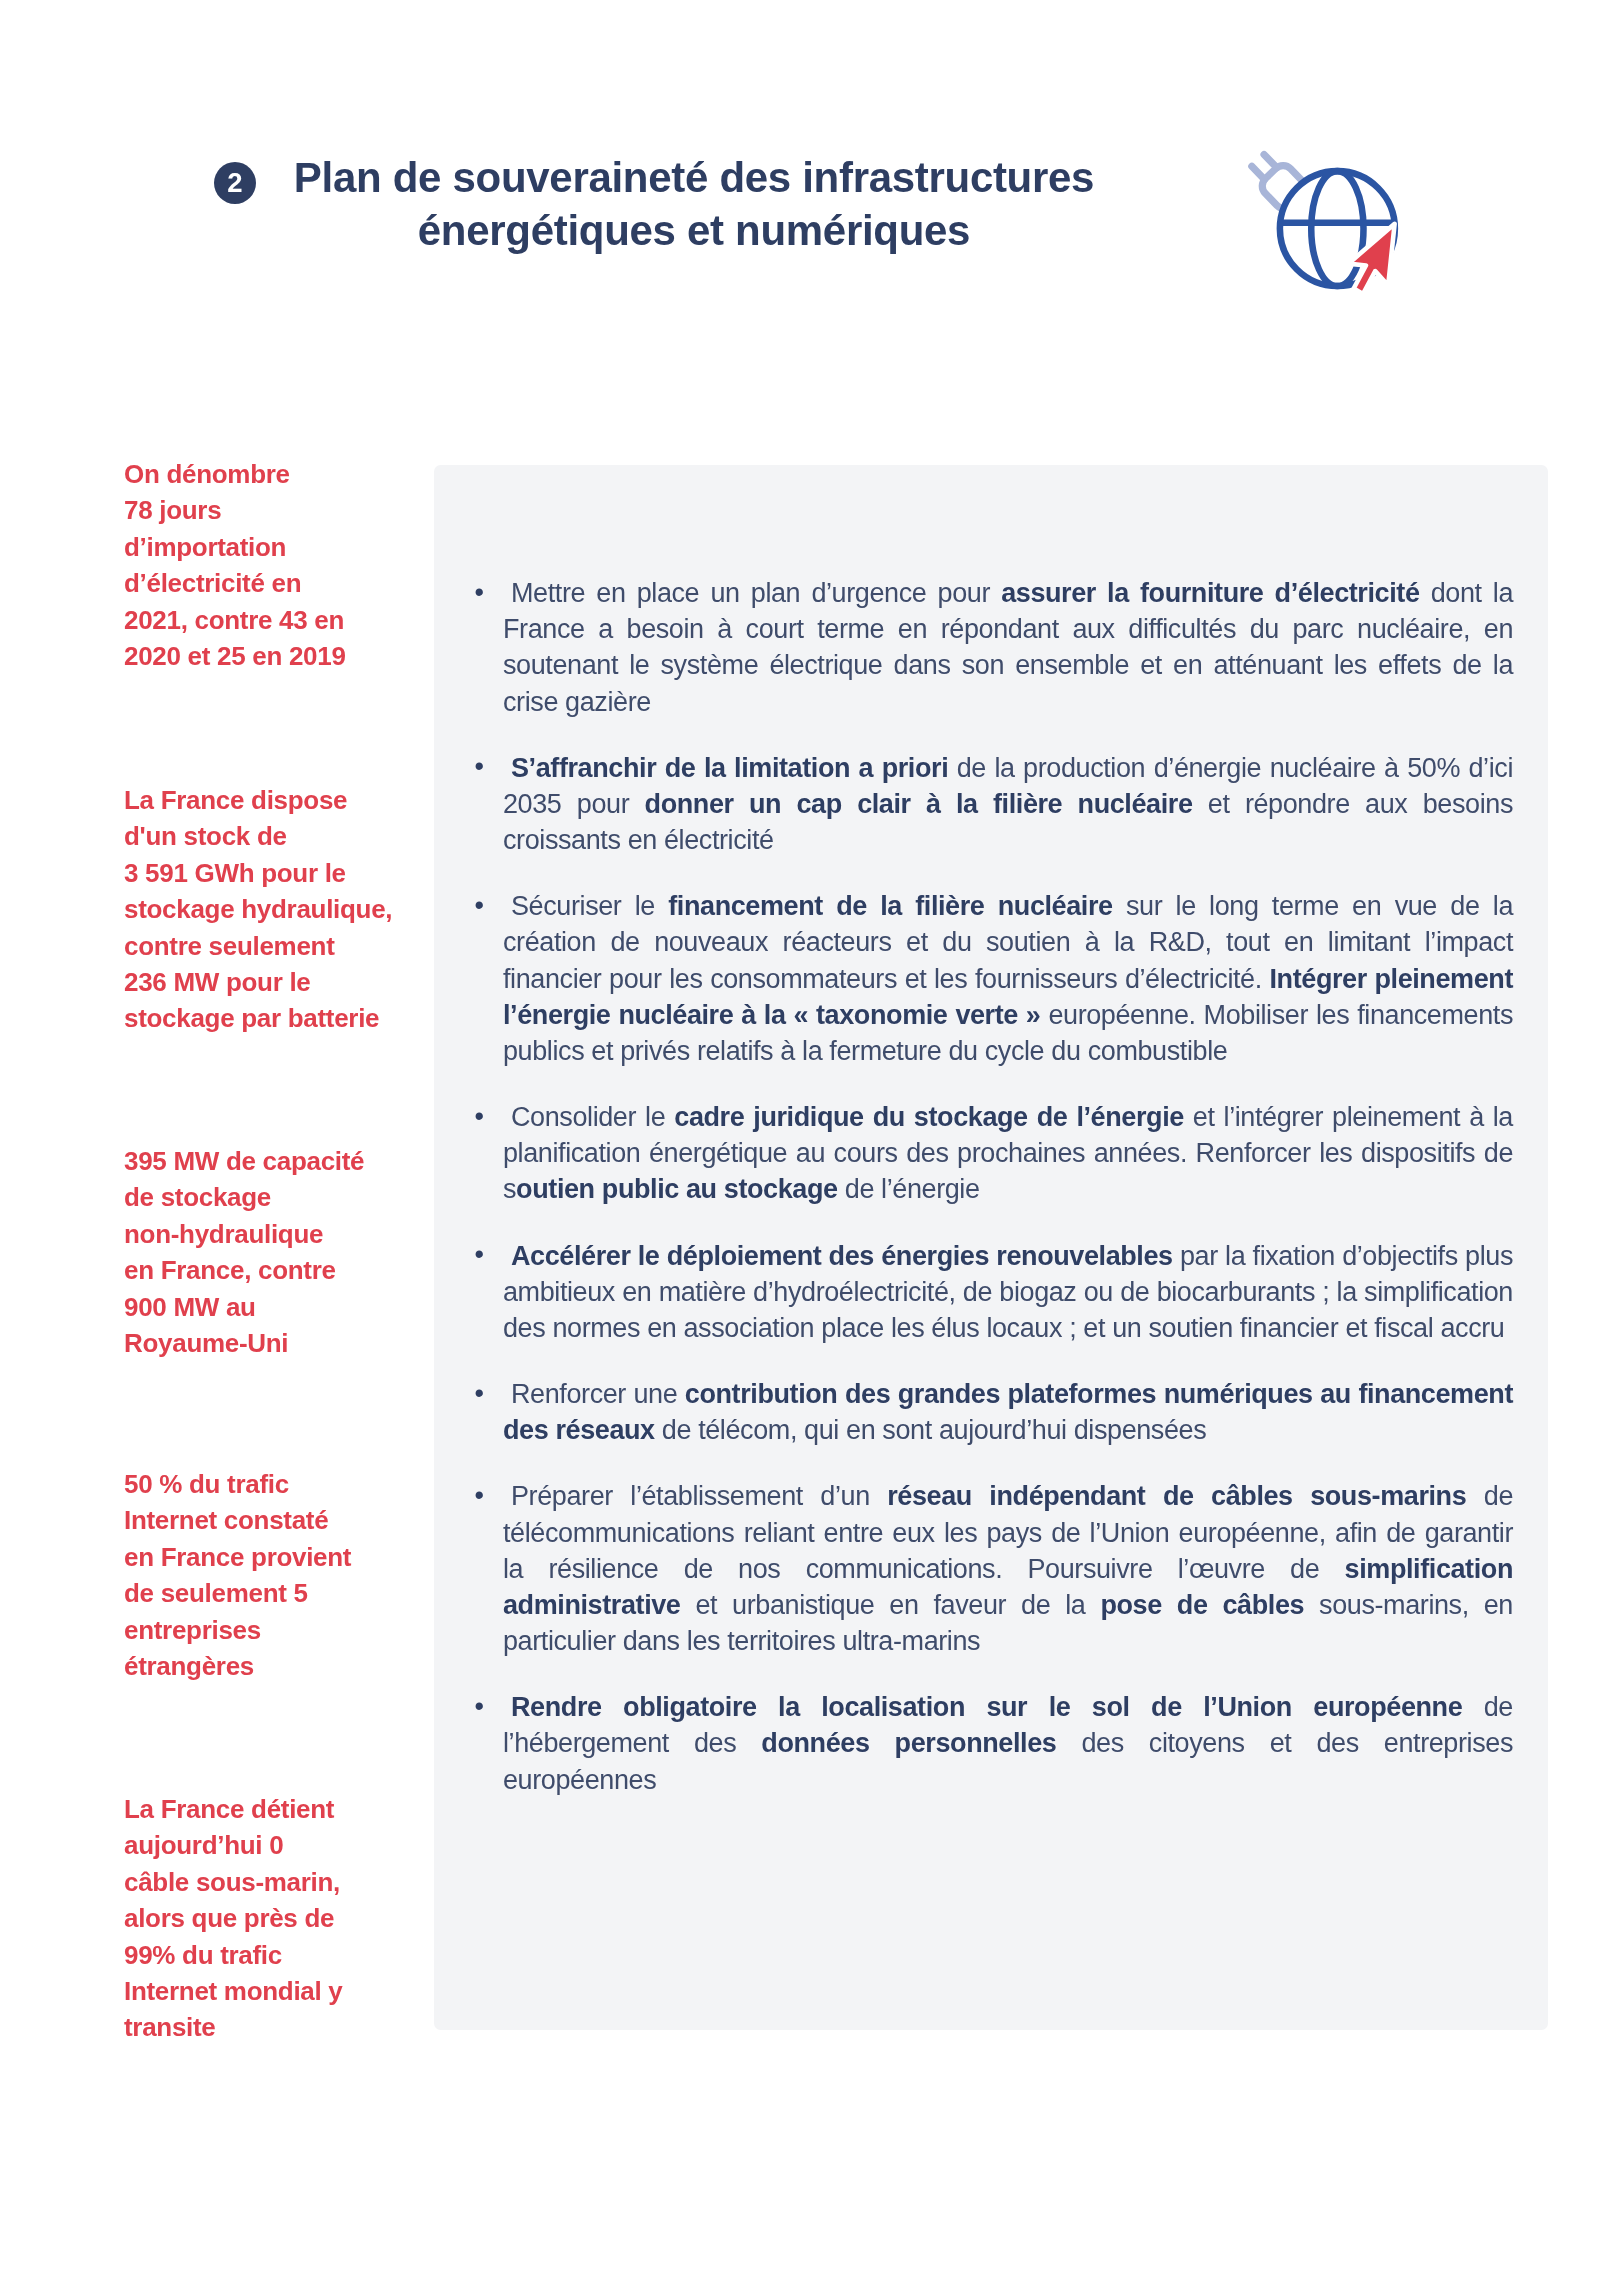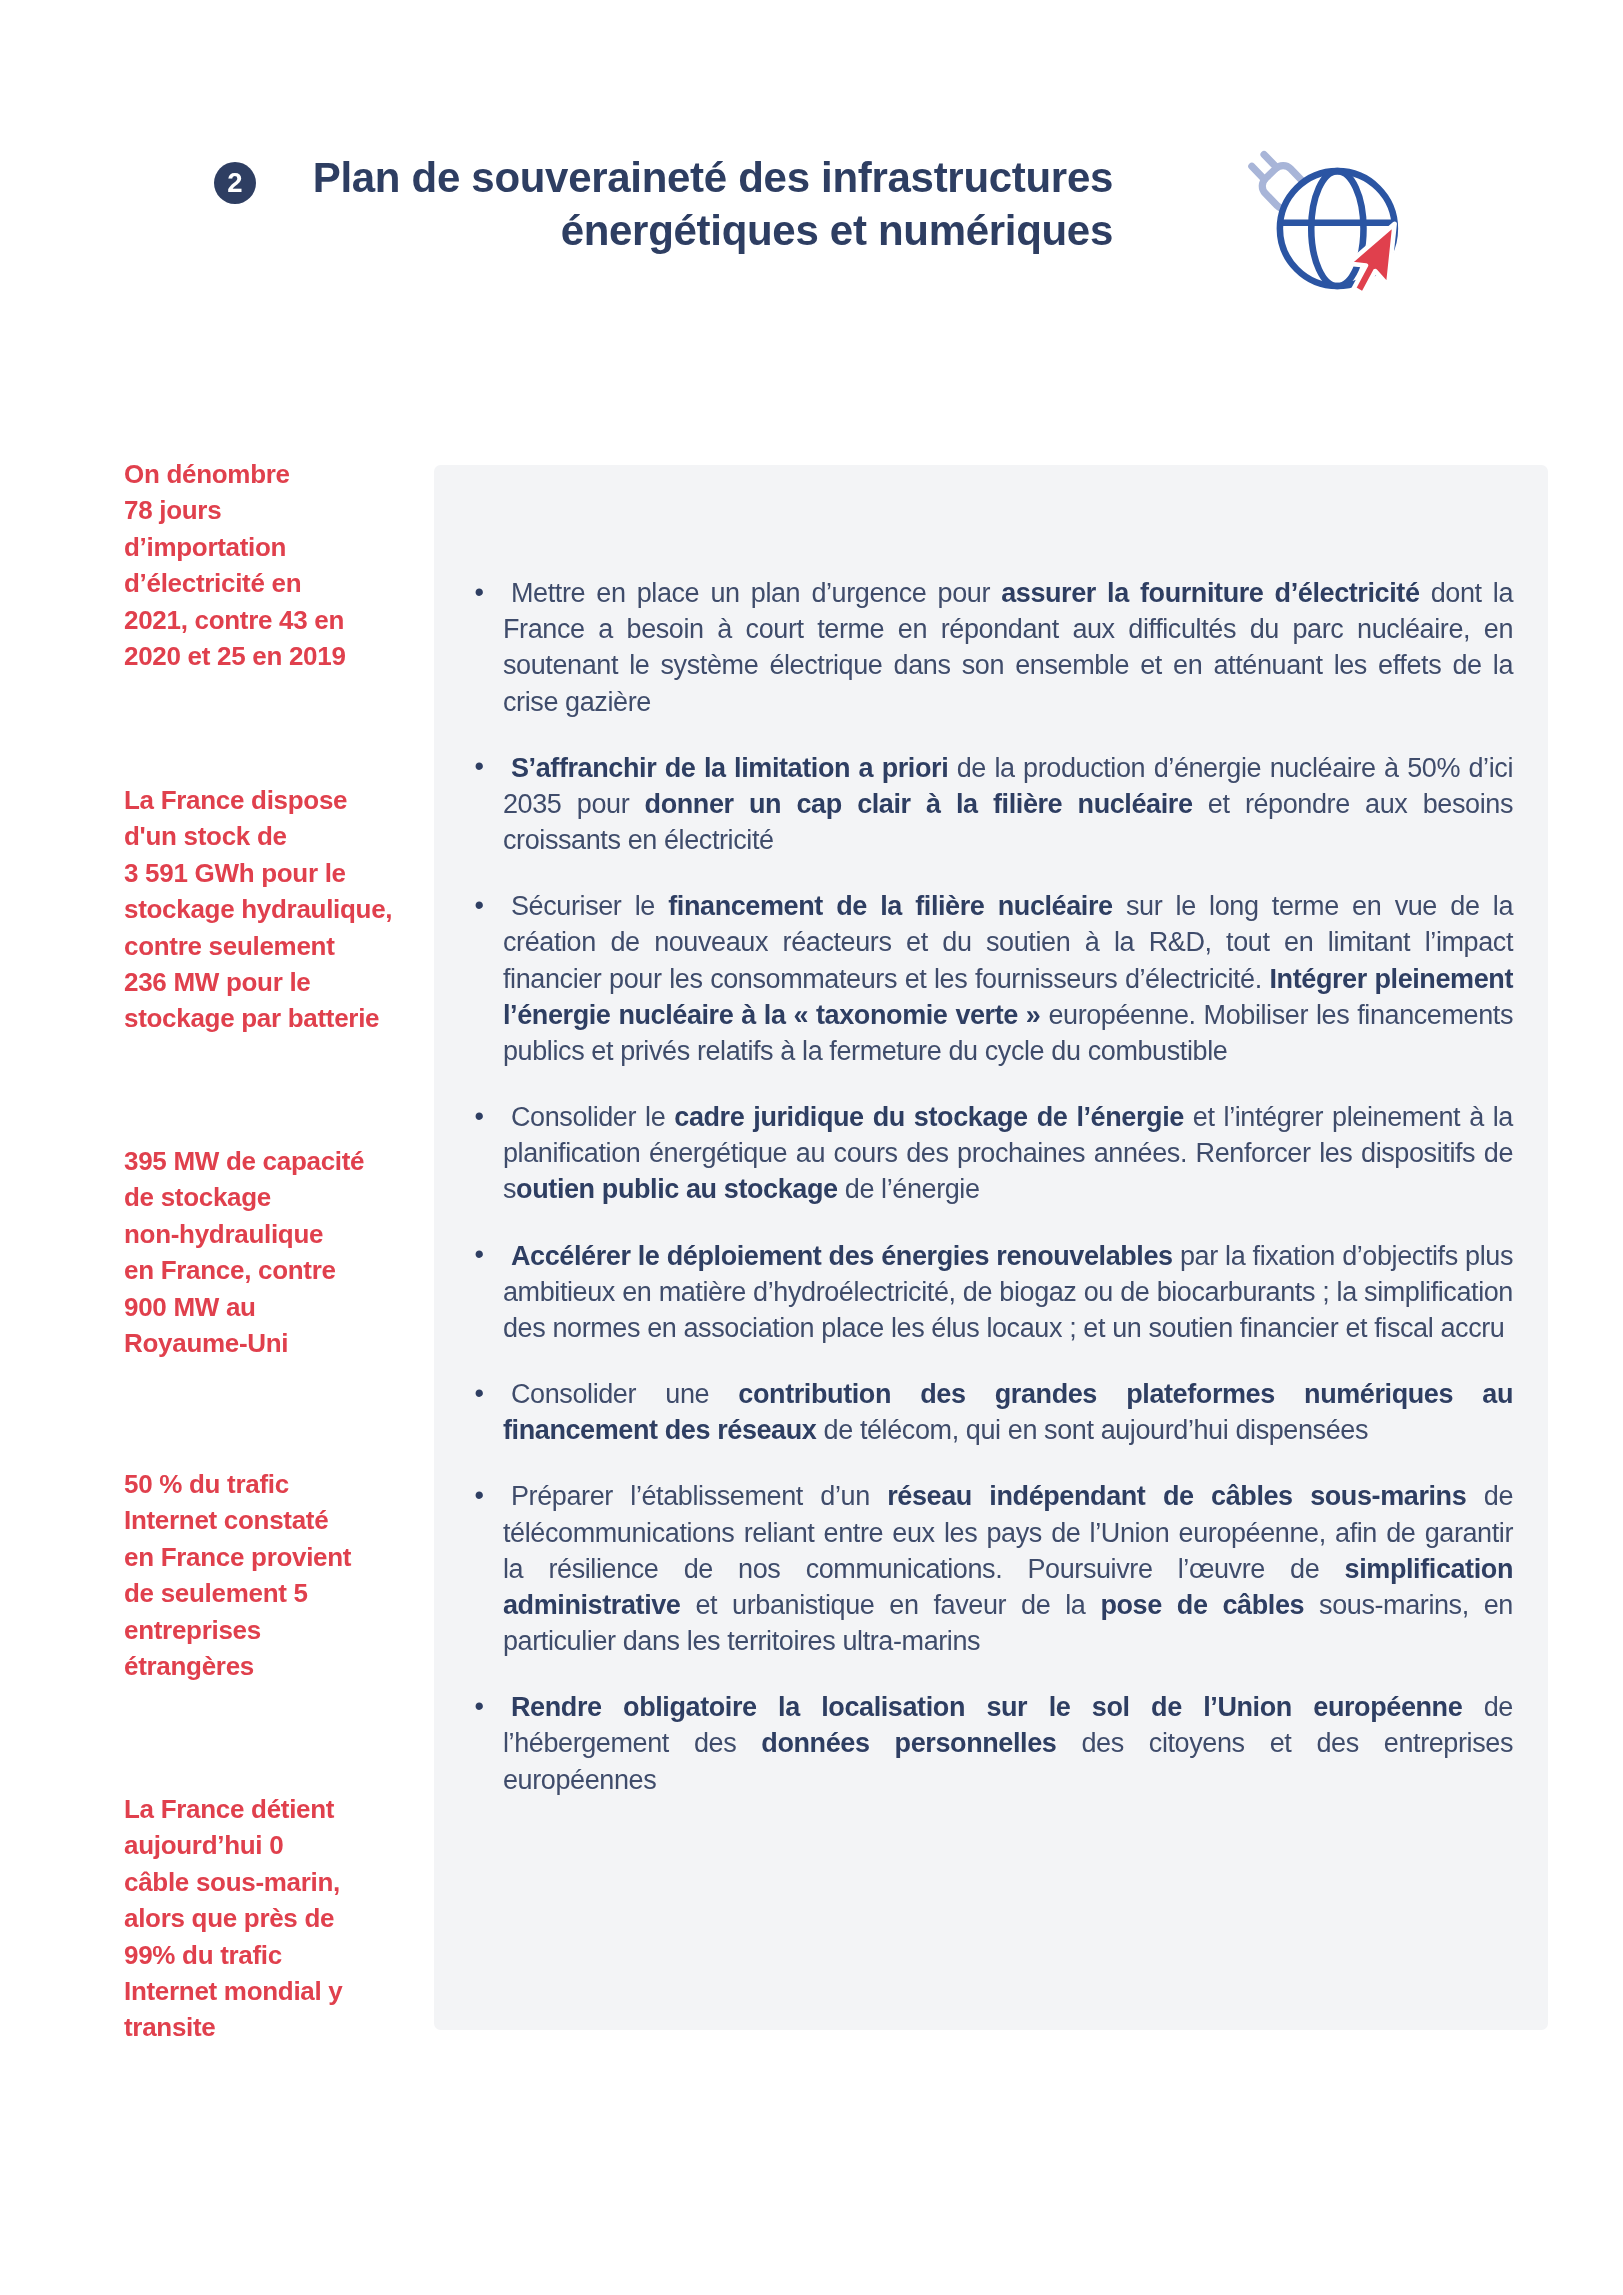--- a/index.html
+++ b/index.html
@@ -16,21 +16,21 @@
     width:42px;height:42px;border-radius:50%;
     background:#2e3e62;color:#ffffff;
     font-size:27.5px;font-weight:700;
     display:flex;align-items:center;justify-content:center;
   }
   .title{
     position:absolute;left:275px;top:152px;width:838px;
     margin:0;
     color:#2e3e62;
     font-size:42px;font-weight:700;line-height:1.25;
-    text-align:right;
+    text-align:center;
     white-space:pre-line;
     letter-spacing:-0.3px;
   }
   .hero-icon{
     position:absolute;left:1225px;top:116px;width:196px;height:203px;
   }
   
   .stat{
     position:absolute;left:76px;width:327px;
     color:#e0404d;
@@ -149,21 +149,21 @@
       <li class="measure">
         <span class="dot">•</span>
         <p class="measure-text"><span>Consolider le </span><span class="bold">cadre juridique du stockage de l’énergie</span><span> et l’intégrer pleinement à la planification énergétique au cours des prochaines années. Renforcer les dispositifs de s</span><span class="bold">outien public au stockage</span><span> de l’énergie</span></p>
       </li>
       <li class="measure">
         <span class="dot">•</span>
         <p class="measure-text"><span class="bold">Accélérer le déploiement des énergies renouvelables</span><span> par la fixation d’objectifs plus ambitieux en matière d’hydroélectricité, de biogaz ou de biocarburants ; la simplification des normes en association place les élus locaux ; et un soutien financier et fiscal accru</span></p>
       </li>
       <li class="measure">
         <span class="dot">•</span>
-        <p class="measure-text"><span>Consolider une </span><span class="bold">contribution des grandes plateformes numériques au financement des réseaux</span><span> de télécom, qui en sont aujourd’hui dispensées</span></p>
+        <p class="measure-text"><span>Renforcer une </span><span class="bold">contribution des grandes plateformes numériques au financement des réseaux</span><span> de télécom, qui en sont aujourd’hui dispensées</span></p>
       </li>
       <li class="measure">
         <span class="dot">•</span>
         <p class="measure-text"><span>Préparer l’établissement d’un </span><span class="bold">réseau indépendant de câbles sous-marins</span><span> de télécommunications reliant entre eux les pays de l’Union européenne, afin de garantir la résilience de nos communications. Poursuivre l’œuvre de </span><span class="bold">simplification administrative</span><span> et urbanistique en faveur de la </span><span class="bold">pose de câbles</span><span> sous-marins, en particulier dans les territoires ultra-marins</span></p>
       </li>
       <li class="measure">
         <span class="dot">•</span>
         <p class="measure-text"><span class="bold">Rendre obligatoire la localisation sur le sol de l’Union européenne</span><span> de l’hébergement des </span><span class="bold">données personnelles</span><span> des citoyens et des entreprises européennes</span></p>
       </li>
     </ul>

